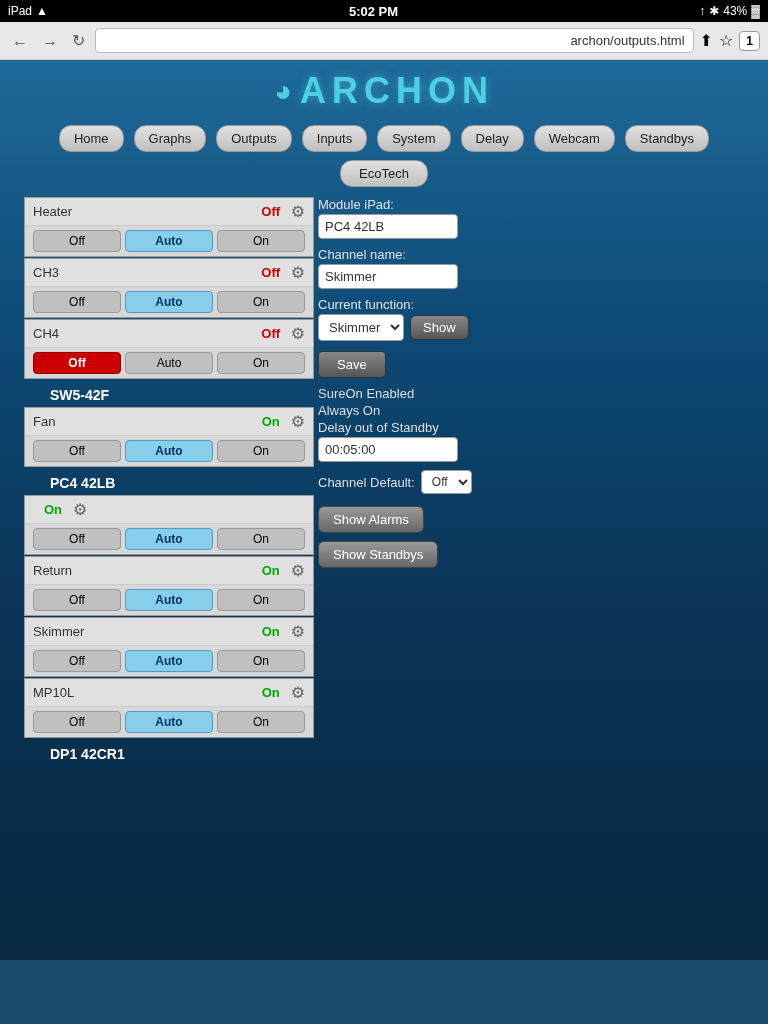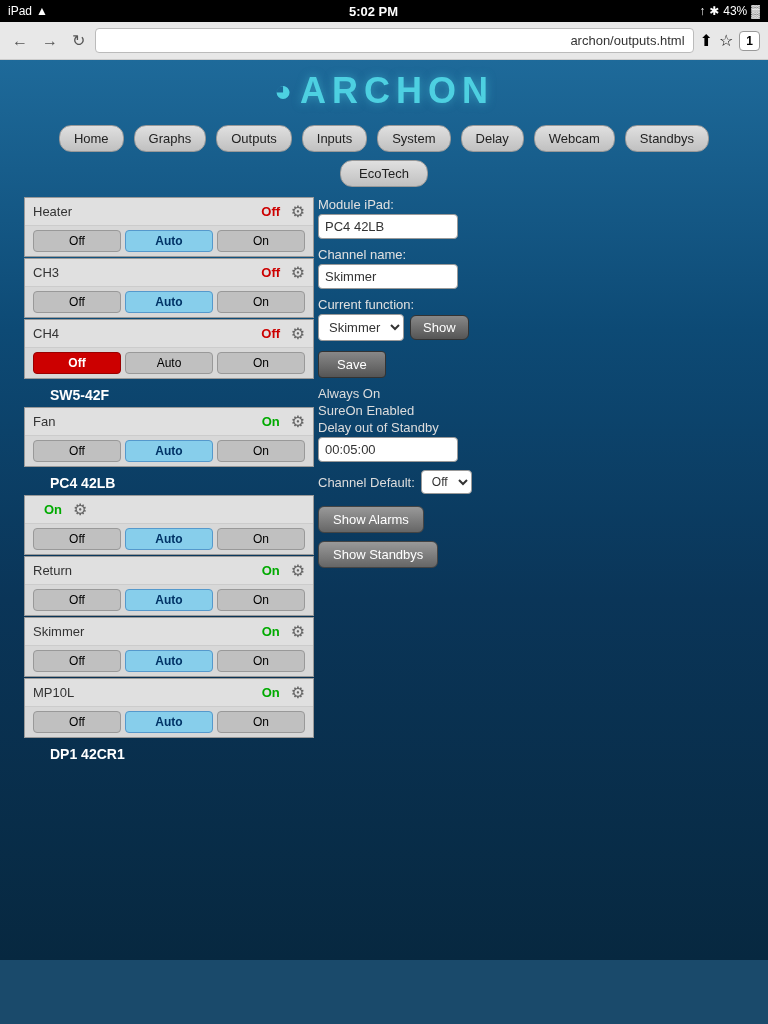--- a/index.html
+++ b/index.html
@@ -491,22 +491,22 @@
           <option>Heater</option>
           <option>Lights</option>
           <option>MP10H</option>
           <option>MP10L</option>
         </select>
         <button class="show-btn">Show</button>
       </div>
 
       <button class="save-btn">Save</button>
 
+      <div class="info-text">SureOn Enabled</div>
       <div class="info-text">Always On</div>
-      <div class="info-text">SureOn Enabled</div>
       <div class="info-text">Delay out of Standby</div>
       <input class="time-input" type="text" value="00:05:00" style="">
 
       <div class="default-row">
         <span>Channel Default:</span>
         <select class="default-select">
           <option>Off</option>
           <option>On</option>
         </select>
       </div>

